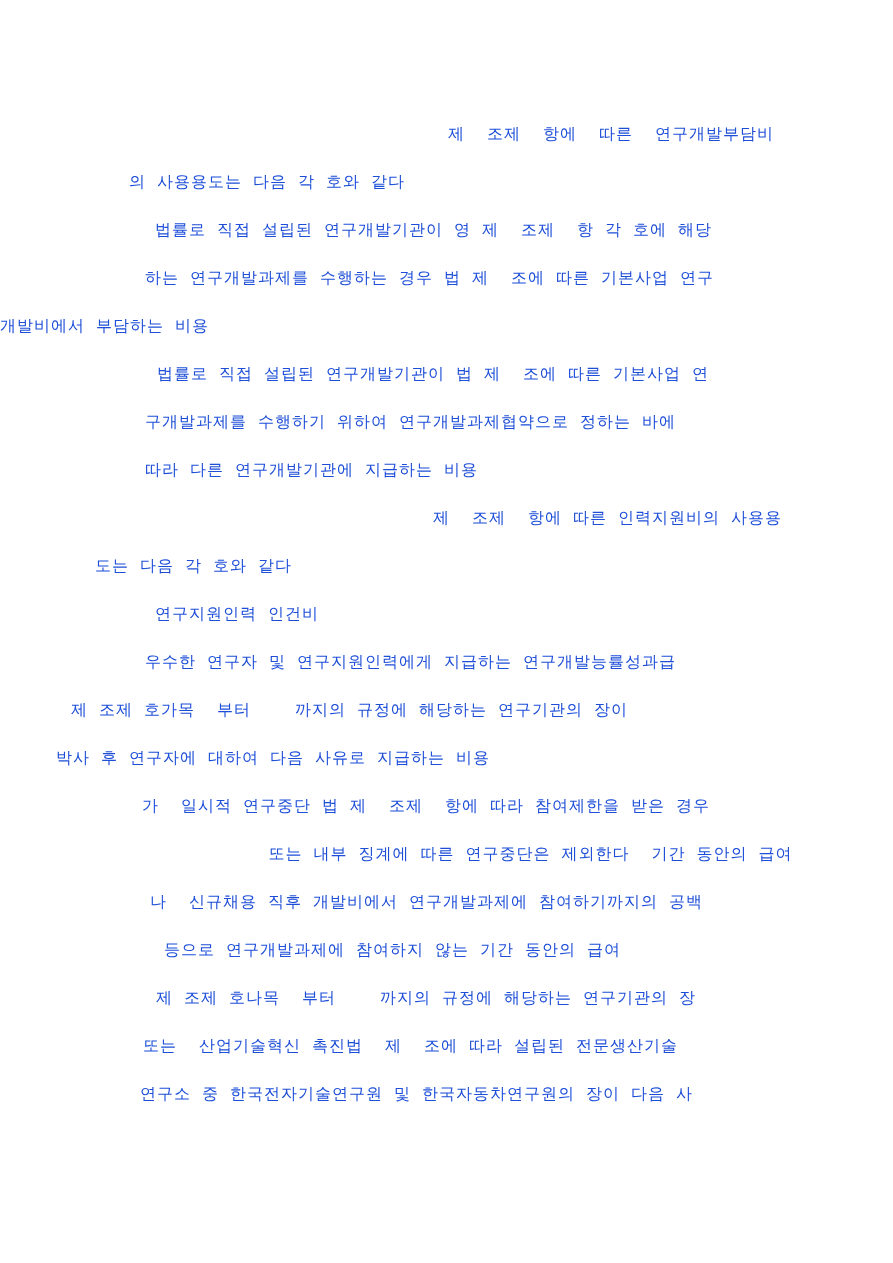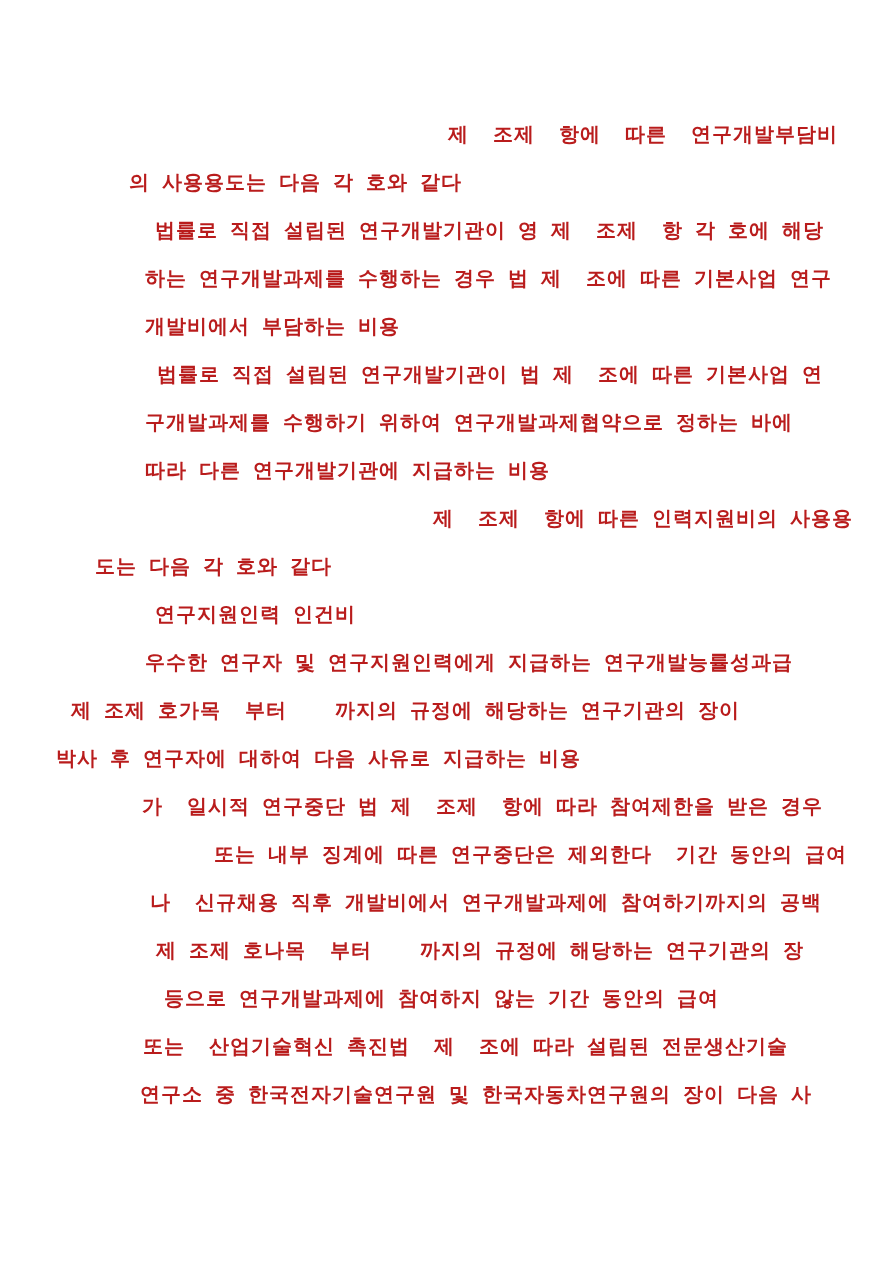--- a/index.html
+++ b/index.html
@@ -18,33 +18,32 @@
     width: 893px;
     height: 1263px;
     background: #ffffff;
     padding-top: 112px;
     box-sizing: border-box;
   }
   .line {
     height: 48px;
     line-height: 44px;
     white-space: pre;
-    font-size: 20px;
+    font-size: 16px;
     letter-spacing: 1px;
     word-spacing: 6px;
-    color: #b91c1c;
+    color: #1d4ed8;
     box-sizing: border-box;
-    font-weight: bold;
   }
   
   .l1  { padding-left: 448px; }
   .l2  { padding-left: 129px; }
   .l3  { padding-left: 155px; }
   .l4  { padding-left: 145px; }
-  .l5  { padding-left: 145px; }
+  .l5  { }
   .l6  { padding-left: 157px; }
   .l7  { padding-left: 145px; }
   .l8  { padding-left: 145px; }
   .l9  { padding-left: 400px; margin-left: 33px; }
   .l10 { padding-left: 95px; }
   .l11 { padding-left: 155px; }
   .l12 { padding-left: 145px; }
   .l13 { padding-left: 71px; }
   .l14 { padding-left: 56px; }
   .l15 { padding-left: 142px; }
@@ -69,17 +68,17 @@
   <div class="line l8">따라 다른 연구개발기관에 지급하는 비용</div>
   <div class="line l9">제  조제  항에 따른 인력지원비의 사용용</div>
   <div class="line l10">도는 다음 각 호와 같다</div>
   <div class="line l11">연구지원인력 인건비</div>
   <div class="line l12">우수한 연구자 및 연구지원인력에게 지급하는 연구개발능률성과급</div>
   <div class="line l13">제 조제 호가목  부터    까지의 규정에 해당하는 연구기관의 장이</div>
   <div class="line l14">박사 후 연구자에 대하여 다음 사유로 지급하는 비용</div>
   <div class="line l15">가  일시적 연구중단 법 제  조제  항에 따라 참여제한을 받은 경우</div>
   <div class="line l16">또는 내부 징계에 따른 연구중단은 제외한다  기간 동안의 급여</div>
   <div class="line l17">나  신규채용 직후 개발비에서 연구개발과제에 참여하기까지의 공백</div>
+  <div class="line l18">등으로 연구개발과제에 참여하지 않는 기간 동안의 급여</div>
   <div class="line l19">제 조제 호나목  부터    까지의 규정에 해당하는 연구기관의 장</div>
-  <div class="line l18">등으로 연구개발과제에 참여하지 않는 기간 동안의 급여</div>
   <div class="line l20">또는  산업기술혁신 촉진법  제  조에 따라 설립된 전문생산기술</div>
   <div class="line l21">연구소 중 한국전자기술연구원 및 한국자동차연구원의 장이 다음 사</div>
 </div>
 
 </body></html>

